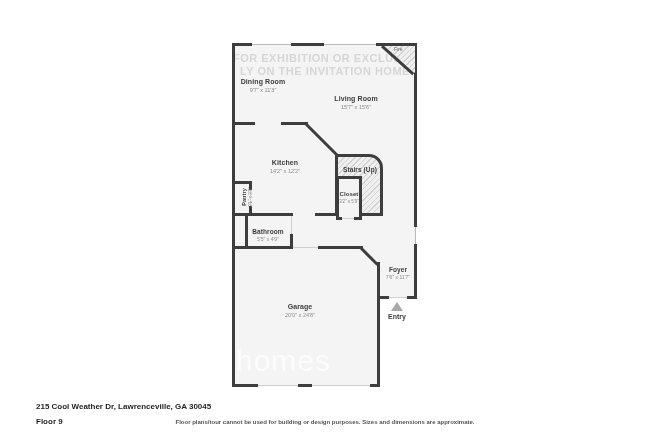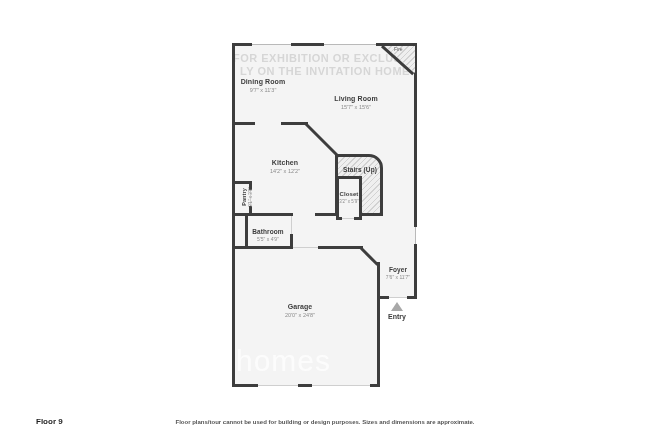--- a/index.html
+++ b/index.html
@@ -146,16 +146,17 @@
   <div class="room-label" style="left:368px;top:266px;width:60px;">
     <div class="room-name" style="font-size:6.5px;">Foyer</div>
     <div class="room-dims" style="font-size:5px;">7'6" x 11'7"</div>
   </div>
 
   <div class="room-label" style="left:260px;top:303px;width:80px;">
     <div class="room-name">Garage</div>
     <div class="room-dims">20'0" x 24'8"</div>
   </div>
 
+  <div class="addr">215 Cool Weather Dr, Lawrenceville, GA 30045</div>
   <div class="floor">Floor 9</div>
   <div class="disclaimer">Floor plans/tour cannot be used for building or design purposes. Sizes and dimensions are approximate.</div>
 
 </div>
 
 </body></html>

